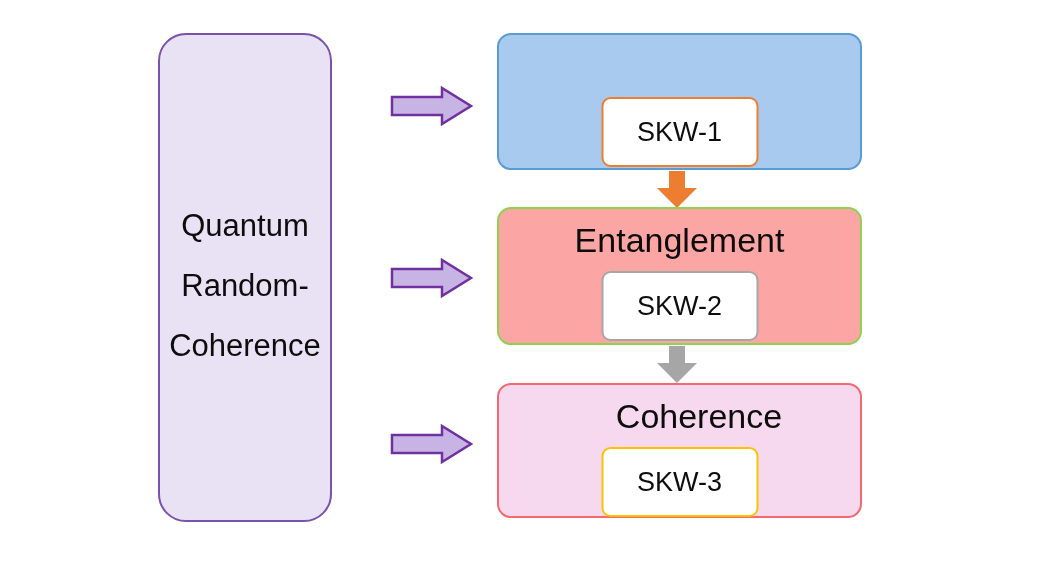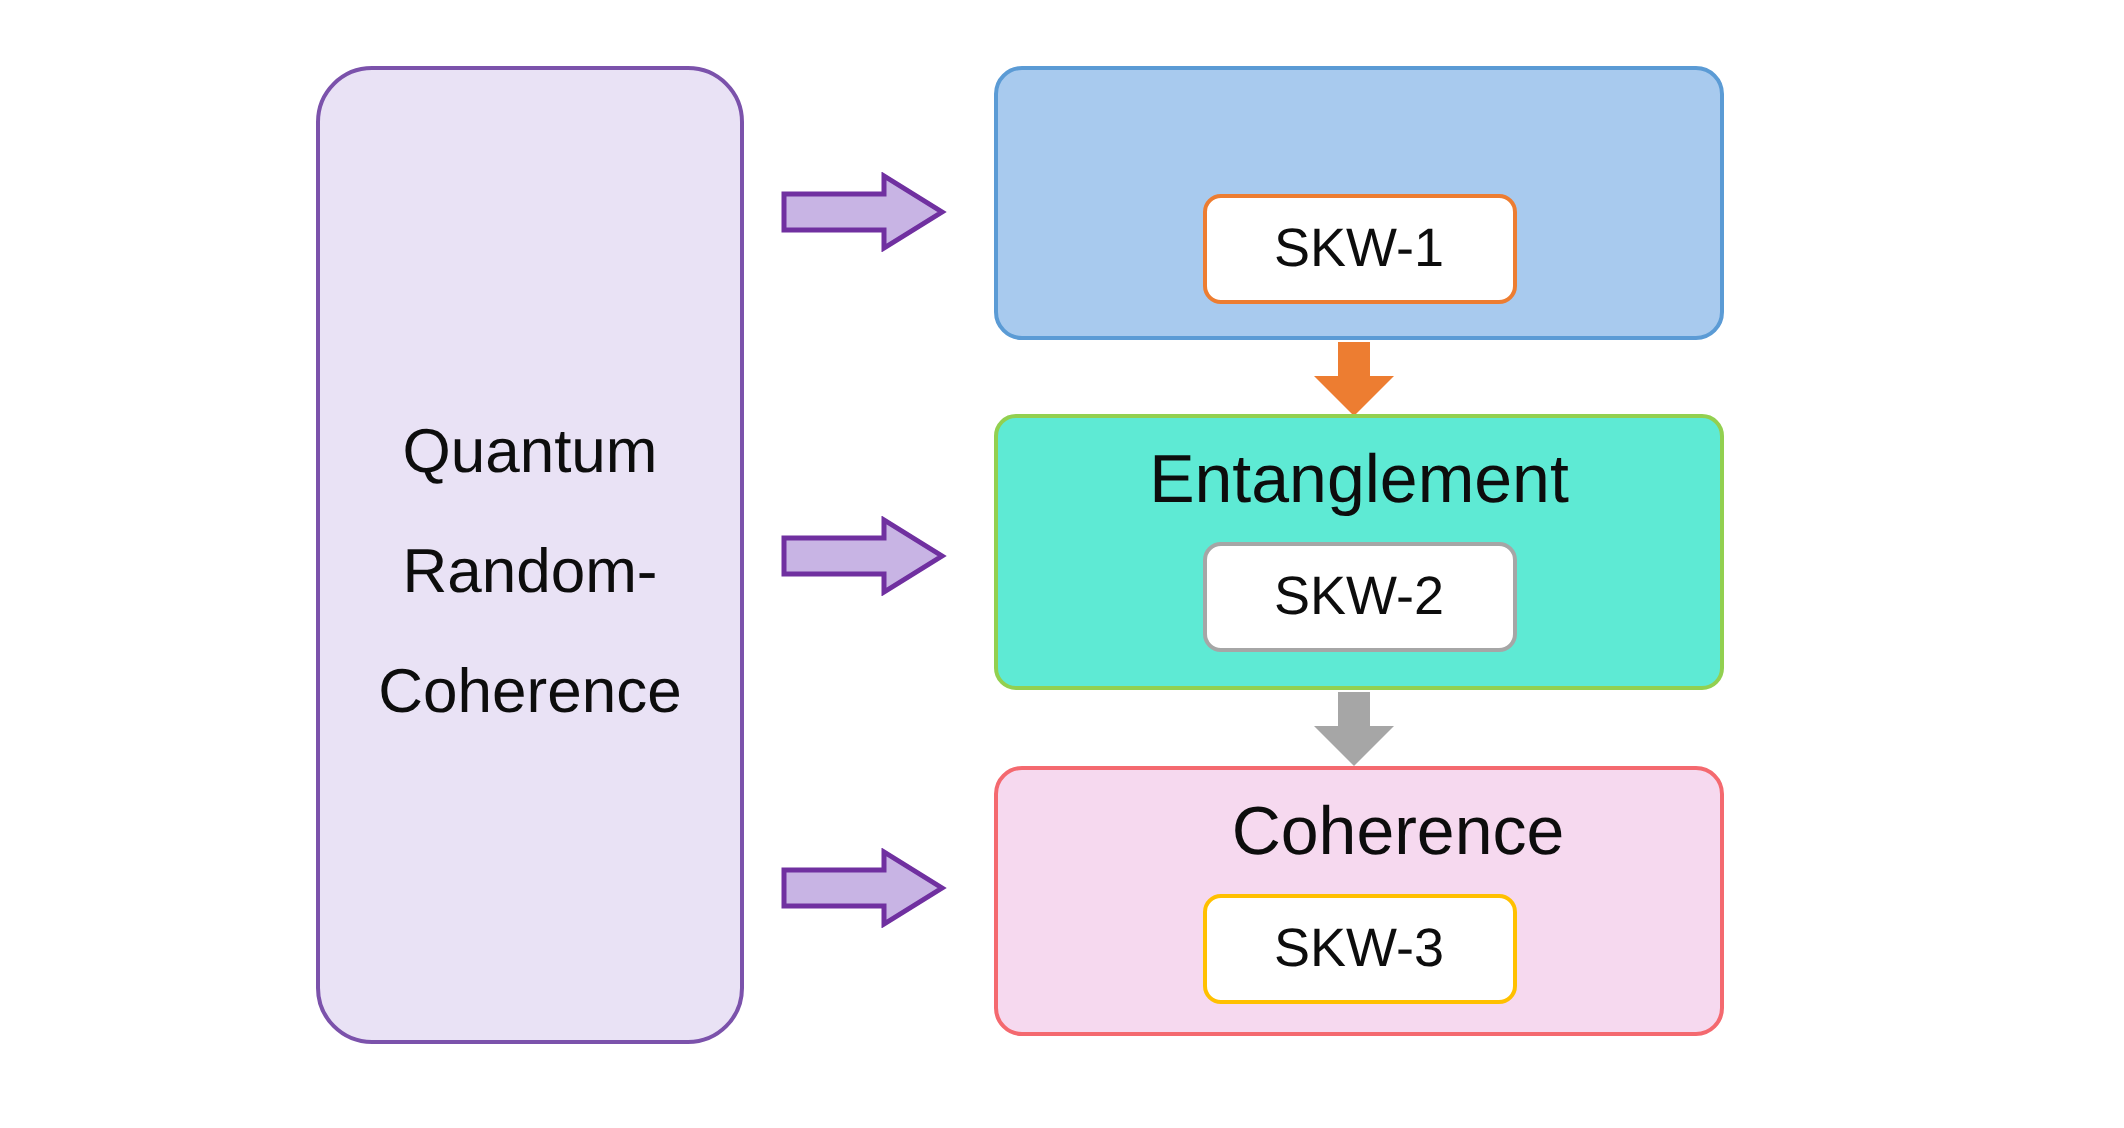--- a/index.html
+++ b/index.html
@@ -9,21 +9,21 @@
     height: 564px;
     background: #ffffff;
     font-family: "Liberation Sans", sans-serif;
     overflow: hidden;
   }
 
   
   .algo-box {
     position: absolute;
     left: 158px; top: 33px;
-    width: 214px; height: 489px;
+    width: 174px; height: 489px;
     background: #E9E2F5;
     border: 2.5px solid #7B52AB;
     border-radius: 28px;
     box-sizing: border-box;
     display: flex;
     flex-direction: column;
     justify-content: center;
     align-items: center;
     padding-top: 16px;
   }
@@ -44,36 +44,36 @@
   
   .metric-box {
     position: absolute;
     left: 497px;
     width: 365px;
     border-radius: 14px;
     box-sizing: border-box;
     border: 2px solid;
   }
   .metric-blue  { top: 33px;  height: 137px; background: #A8CAEE; border-color: #5B9BD5; }
-  .metric-green { top: 207px; height: 138px; background: #5eead4; border-color: #92D050; border-radius: 11px; }
+  .metric-green { top: 207px; height: 138px; background: #fca5a5; border-color: #92D050; }
   .metric-pink  { top: 383px; height: 135px; background: #F6D9EF; border-color: #F4696F; padding-left: 39px; }
 
   .metric-title {
     margin-top: 12px;
     text-align: center;
     font-size: 34px;
     color: #0d0d0d;
     white-space: nowrap;
   }
   .metric-tag {
     position: absolute;
     left: 50%;
     transform: translateX(-50%);
     top: 62px;
-    width: 157px; height: 55px;
+    width: 157px; height: 70px;
     background: #ffffff;
     border: 2px solid;
     border-radius: 9px;
     box-sizing: border-box;
     display: flex;
     align-items: center;
     justify-content: center;
     font-size: 27px;
     color: #0d0d0d;
   }

